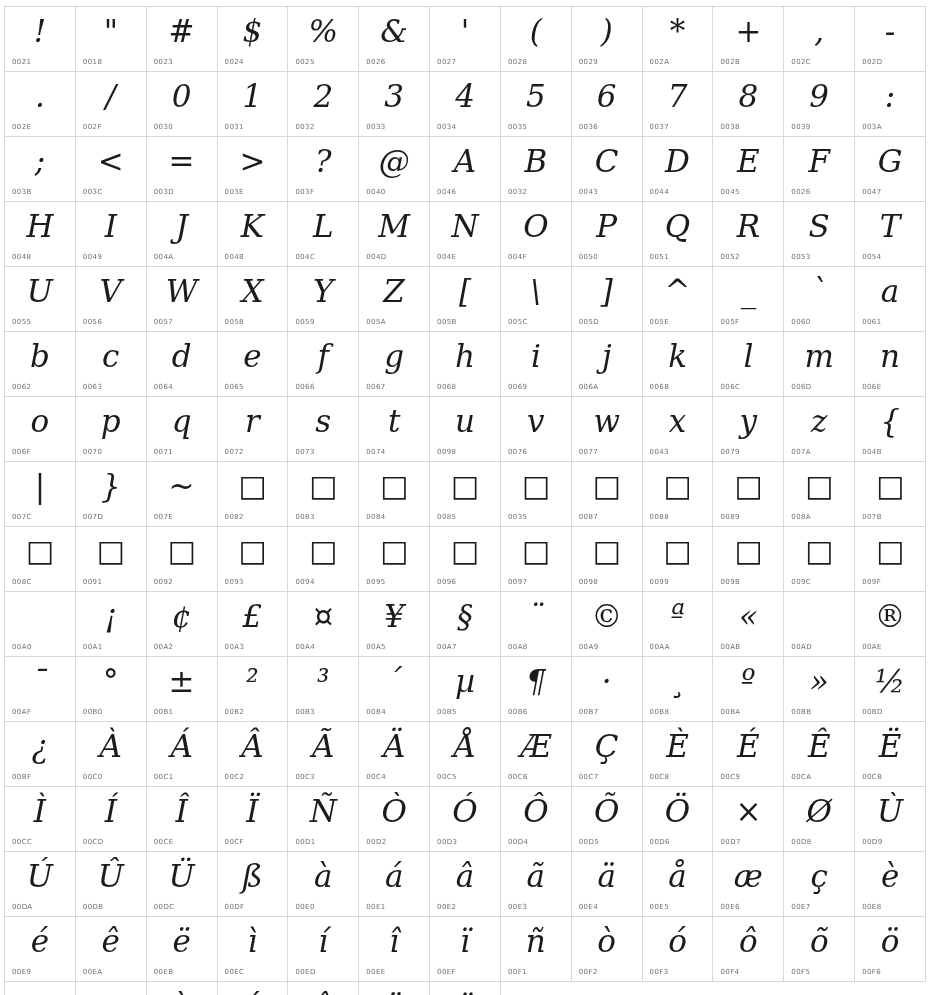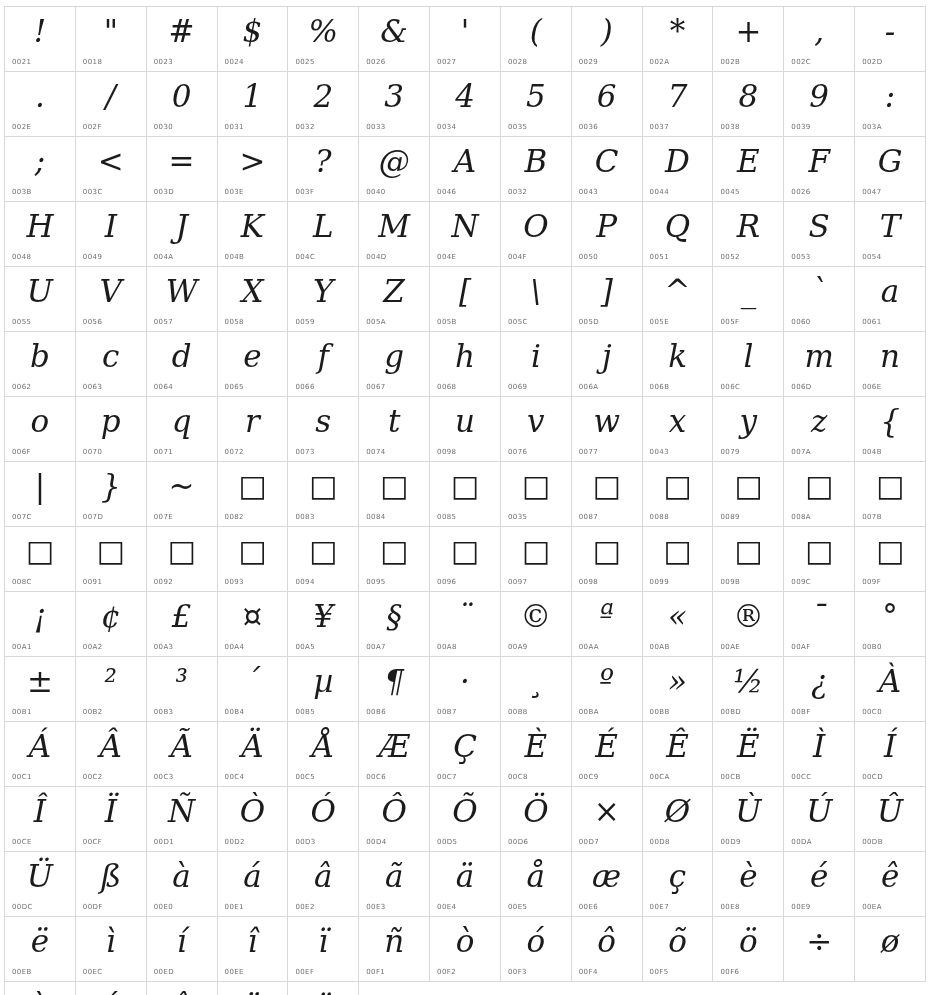--- a/index.html
+++ b/index.html
@@ -536,20 +536,24 @@
       </div>
       <div class="cell">
         <div class="glyph notdef">□</div>
         <div class="code">009C</div>
       </div>
       <div class="cell">
         <div class="glyph notdef">□</div>
         <div class="code">009F</div>
       </div>
       <div class="cell">
+        <div class="glyph"> </div>
+        <div class="code">00A0</div>
+      </div>
+      <div class="cell">
         <div class="glyph">¡</div>
         <div class="code">00A1</div>
       </div>
       <div class="cell">
         <div class="glyph">¢</div>
         <div class="code">00A2</div>
       </div>
       <div class="cell">
         <div class="glyph">£</div>
         <div class="code">00A3</div>
@@ -574,20 +578,24 @@
         <div class="glyph">©</div>
         <div class="code">00A9</div>
       </div>
       <div class="cell">
         <div class="glyph">ª</div>
         <div class="code">00AA</div>
       </div>
       <div class="cell">
         <div class="glyph">«</div>
         <div class="code">00AB</div>
+      </div>
+      <div class="cell">
+        <div class="glyph">­</div>
+        <div class="code">00AD</div>
       </div>
       <div class="cell">
         <div class="glyph">®</div>
         <div class="code">00AE</div>
       </div>
       <div class="cell">
         <div class="glyph">¯</div>
         <div class="code">00AF</div>
       </div>
       <div class="cell">

